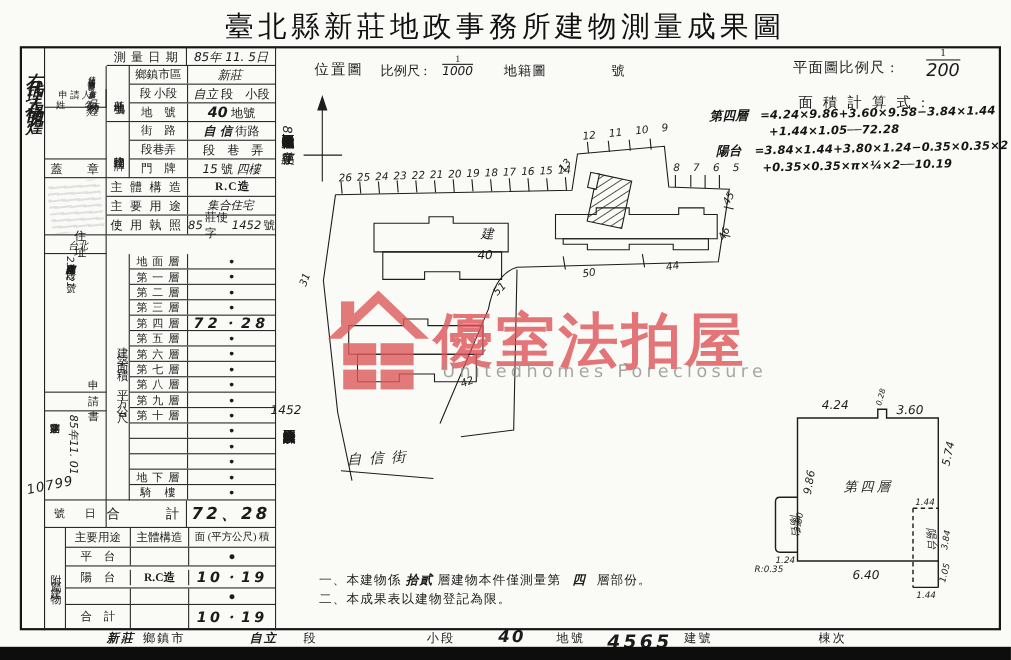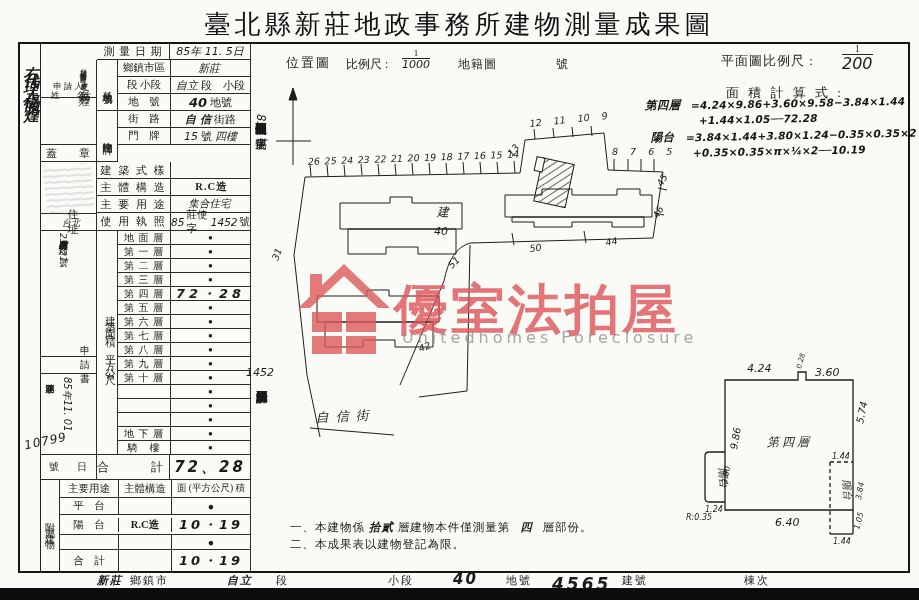--- a/index.html
+++ b/index.html
@@ -123,37 +123,37 @@
         </span>
     </div>
     <div class="trow">
       <span class="tl">街　路</span>
       <span class="tv">
           <span class="hw" style="font-weight:bold;">自 信</span>
           <span>街路</span>
         </span>
     </div>
     <div class="trow">
+      <span class="tl">段巷弄</span>
+      <span class="tv">
+          <span class="hw"></span>
+          <span>段　巷　弄</span>
+        </span>
+    </div>
+    <div class="trow">
       <span class="tl">門　牌</span>
       <span class="tv">
           <span class="hw">15</span>
           <span>號</span>
           <span class="hw">四樓</span>
         </span>
     </div>
   </div>
 
   <div class="midrows">
-    <div class="mrow">
-      <span class="ml">建 築 式 樣</span>
-      <span class="mv">
-          <span class="hw"></span>
-          <span></span>
-        </span>
-    </div>
     <div class="mrow">
       <span class="ml">主 體 構 造</span>
       <span class="mv">
           <span class="hw"></span>
           <span style="font-weight:bold;letter-spacing:1px;">R.C造</span>
         </span>
     </div>
     <div class="mrow">
       <span class="ml">主 要 用 途</span>
       <span class="mv">

